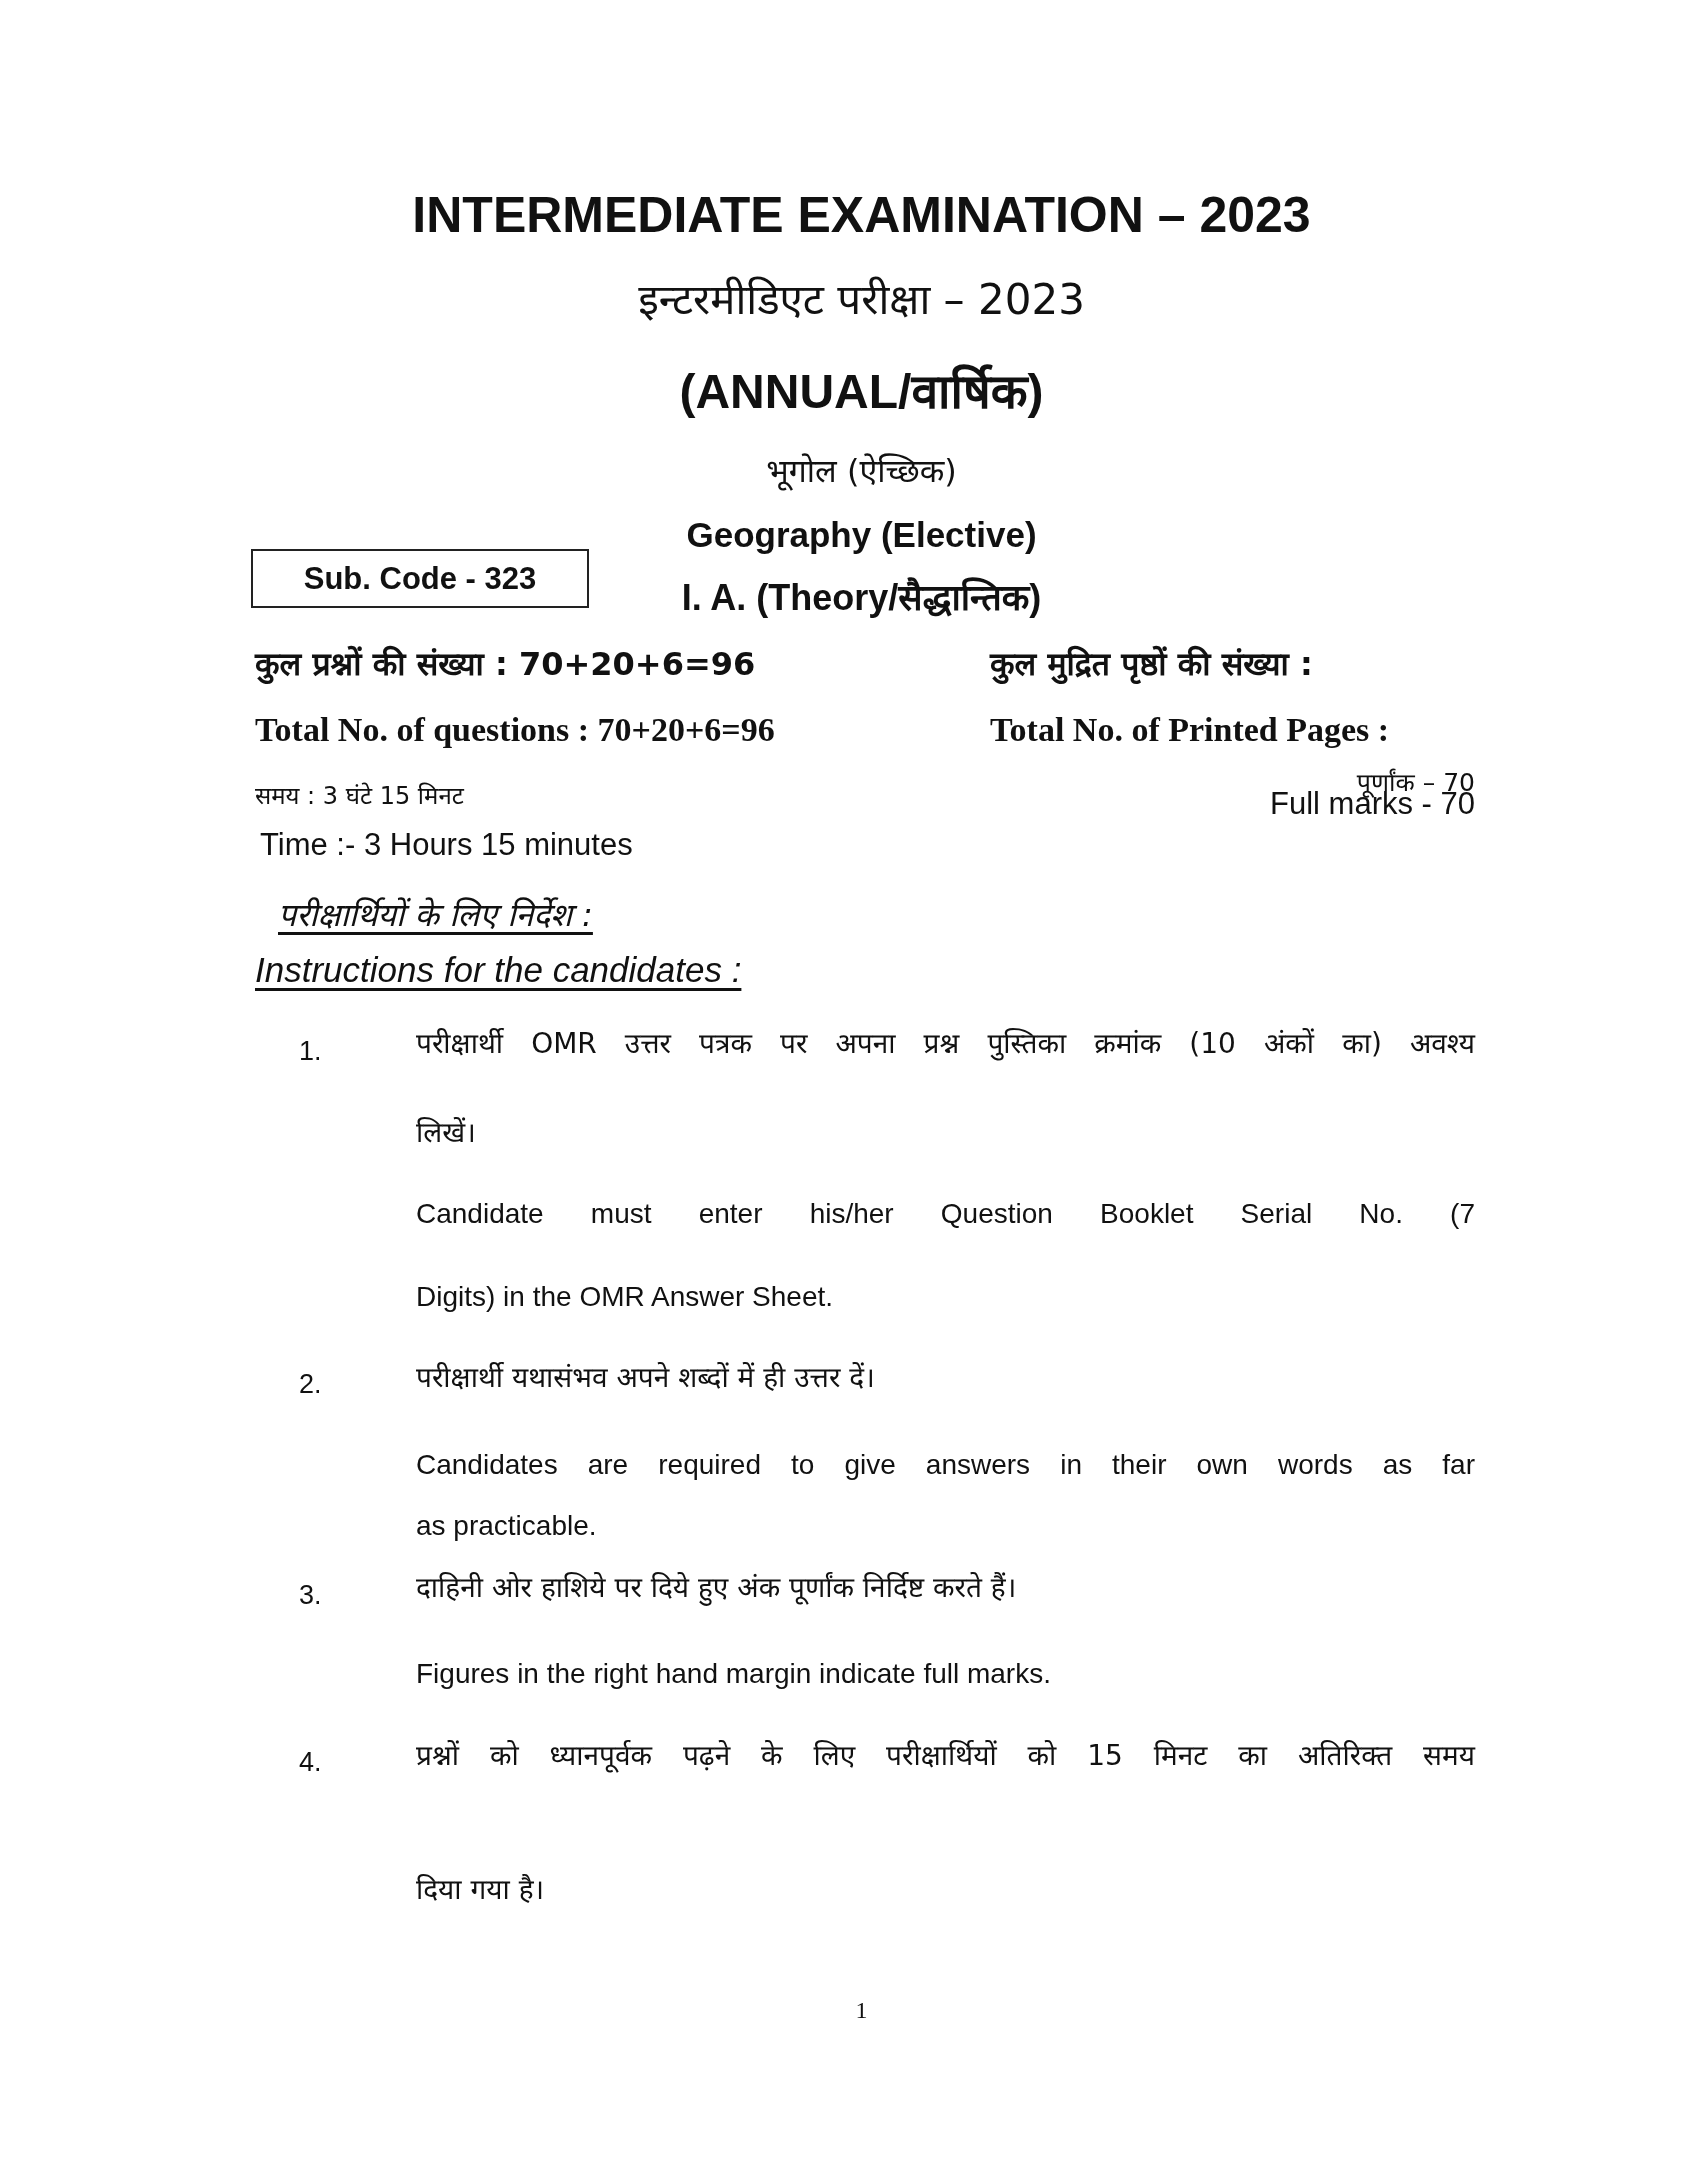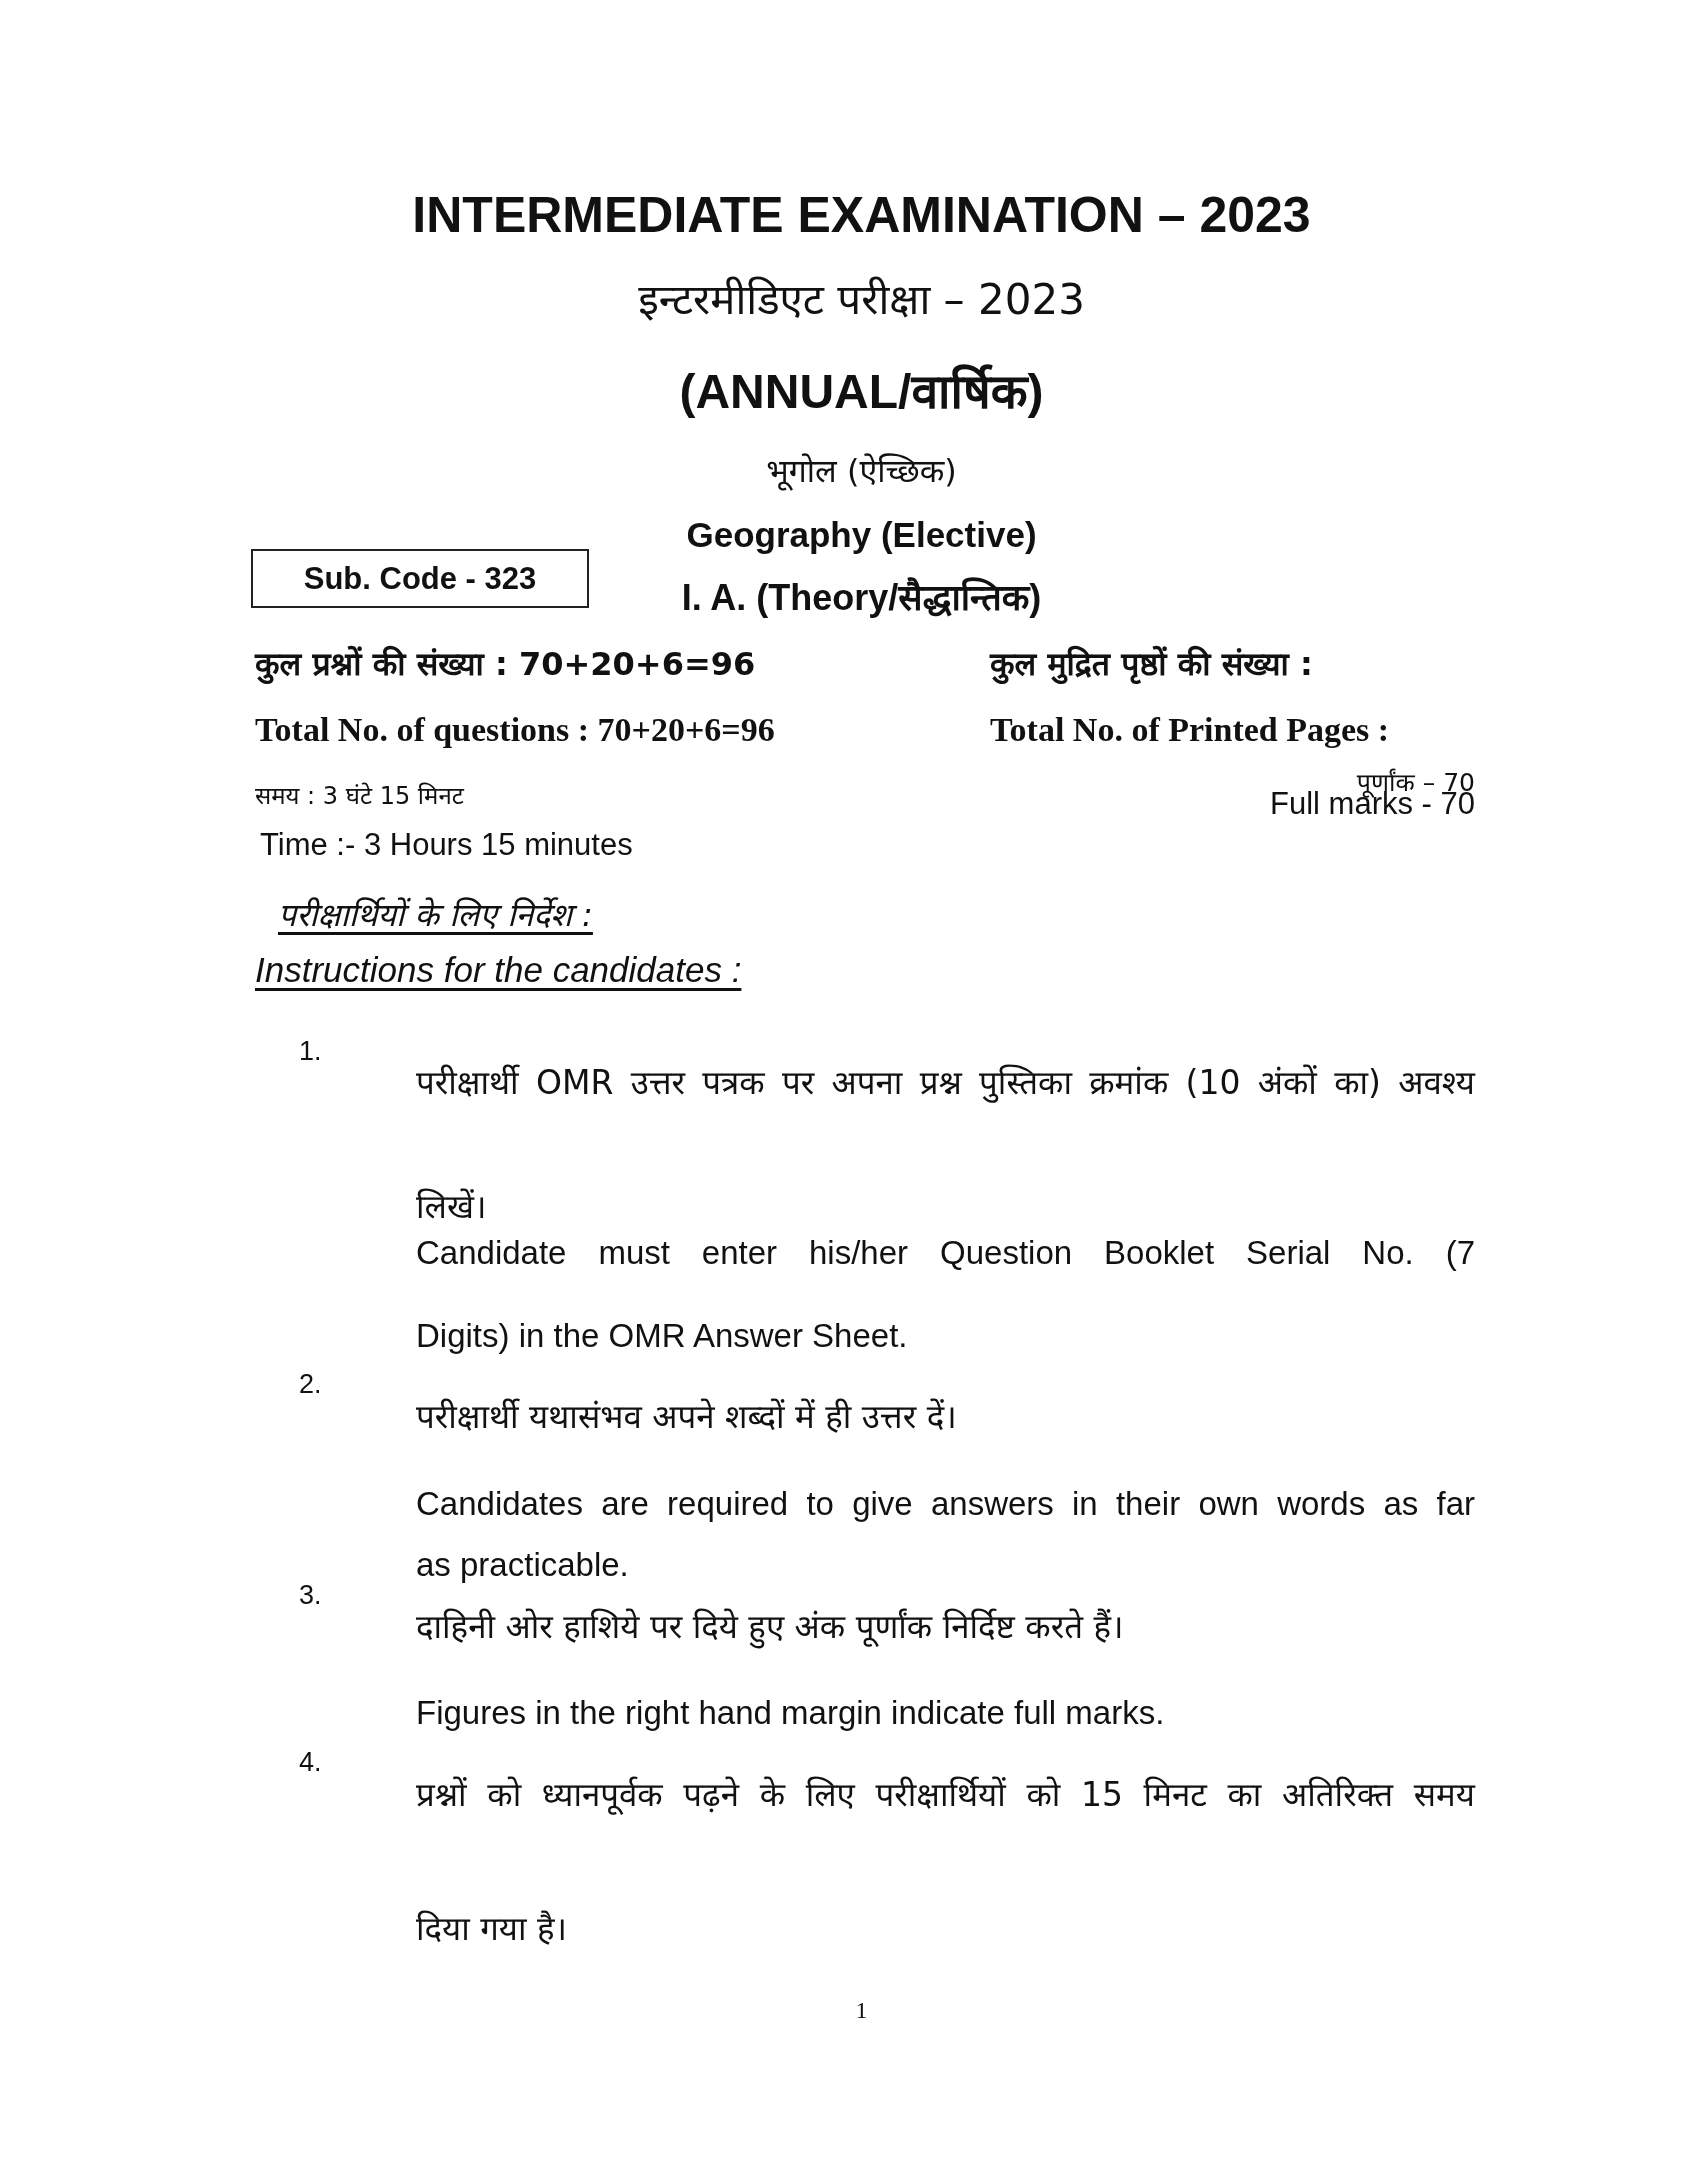--- a/index.html
+++ b/index.html
@@ -22,21 +22,21 @@
   .right-align { right: 208px; text-align: right; }
   .q-hi { top: 648px; font-size: 32px; font-weight: bold; }
   .q-en { top: 713px; font-size: 34px; font-weight: bold; }
   .time-hi { top: 784px; font-size: 24px; }
   .time-en { top: 829px; font-size: 31px; }
   .marks-hi { top: 770px; font-size: 25px; }
   .marks-en { top: 788px; font-size: 31px; }
   .instr-hi { top: 899px; font-size: 32px; font-style: italic; text-decoration: underline; text-decoration-thickness: 3px; text-underline-offset: 6px; margin-left: 23px; }
   .instr-en { top: 952px; font-size: 35px; font-weight: normal; font-style: italic; text-decoration: underline; text-decoration-thickness: 3px; text-underline-offset: 6px; }
   .num { left: 299px; font-size: 27px; }
-  .para { left: 416px; width: 1059px; font-size: 33px; margin-top: 36px; }
+  .para { left: 416px; width: 1059px; font-size: 28px; }
   .justify { text-align: justify; text-align-last: justify; white-space: normal; }
   .pagenum { top: 1998px; left: 0; width: 1723px; text-align: center; font-size: 24px; }
 </style>
 </head>
 <body>
 
 <div class="abs center sans bold title-en">INTERMEDIATE EXAMINATION – 2023</div>
 <div class="abs center deva title-hi">इन्टरमीडिएट परीक्षा – 2023</div>
 <div class="abs center sans bold annual">(ANNUAL/वार्षिक)</div>
 <div class="abs center deva subject-hi">भूगोल (ऐच्छिक)</div>
@@ -54,21 +54,21 @@
 <div class="abs meta-left deva time-hi">समय : 3 घंटे 15 मिनट</div>
 <div class="abs meta-left sans time-en" style="left:260px;">Time :- 3 Hours 15 minutes</div>
 <div class="abs right-align deva marks-hi">पूर्णांक – 70</div>
 <div class="abs right-align sans marks-en">Full marks - 70</div>
 
 <div class="abs meta-left deva instr-hi">परीक्षार्थियों के लिए निर्देश :</div>
 <div class="abs meta-left sans instr-en">Instructions for the candidates :</div>
 
 <div class="abs sans num" style="top:1038px;">1.</div>
 <div class="abs deva para justify" style="top:1030px;">परीक्षार्थी OMR उत्तर पत्रक पर अपना प्रश्न पुस्तिका क्रमांक (10 अंकों का) अवश्य</div>
-<div class="abs deva para" style="top:1154px;">लिखें।</div>
+<div class="abs deva para" style="top:1119px;">लिखें।</div>
 <div class="abs sans para justify" style="top:1200px;">Candidate must enter his/her Question Booklet Serial No. (7</div>
 <div class="abs sans para" style="top:1283px;">Digits) in the OMR Answer Sheet.</div>
 
 <div class="abs sans num" style="top:1371px;">2.</div>
 <div class="abs deva para" style="top:1364px;">परीक्षार्थी यथासंभव अपने शब्दों में ही उत्तर दें।</div>
 <div class="abs sans para justify" style="top:1451px;">Candidates are required to give answers in their own words as far</div>
 <div class="abs sans para" style="top:1512px;">as practicable.</div>
 
 <div class="abs sans num" style="top:1582px;">3.</div>
 <div class="abs deva para" style="top:1574px;">दाहिनी ओर हाशिये पर दिये हुए अंक पूर्णांक निर्दिष्ट करते हैं।</div>

